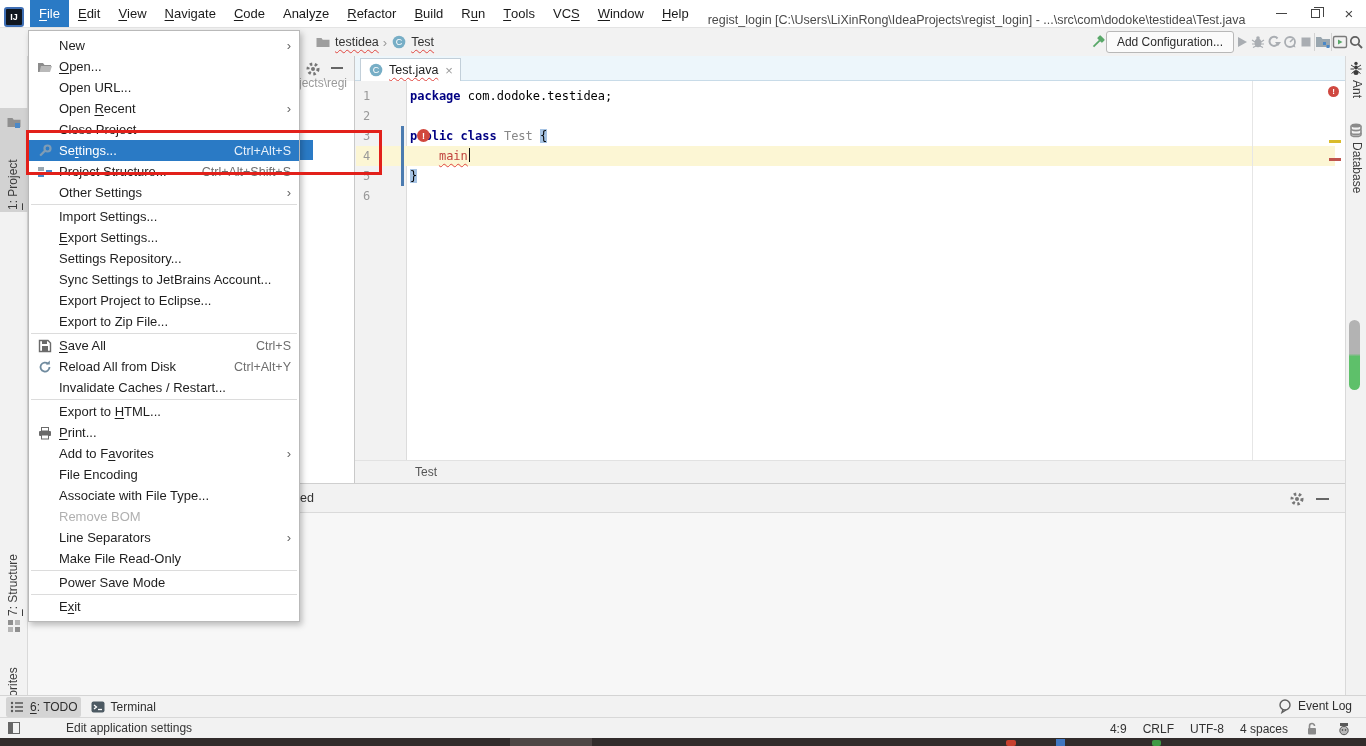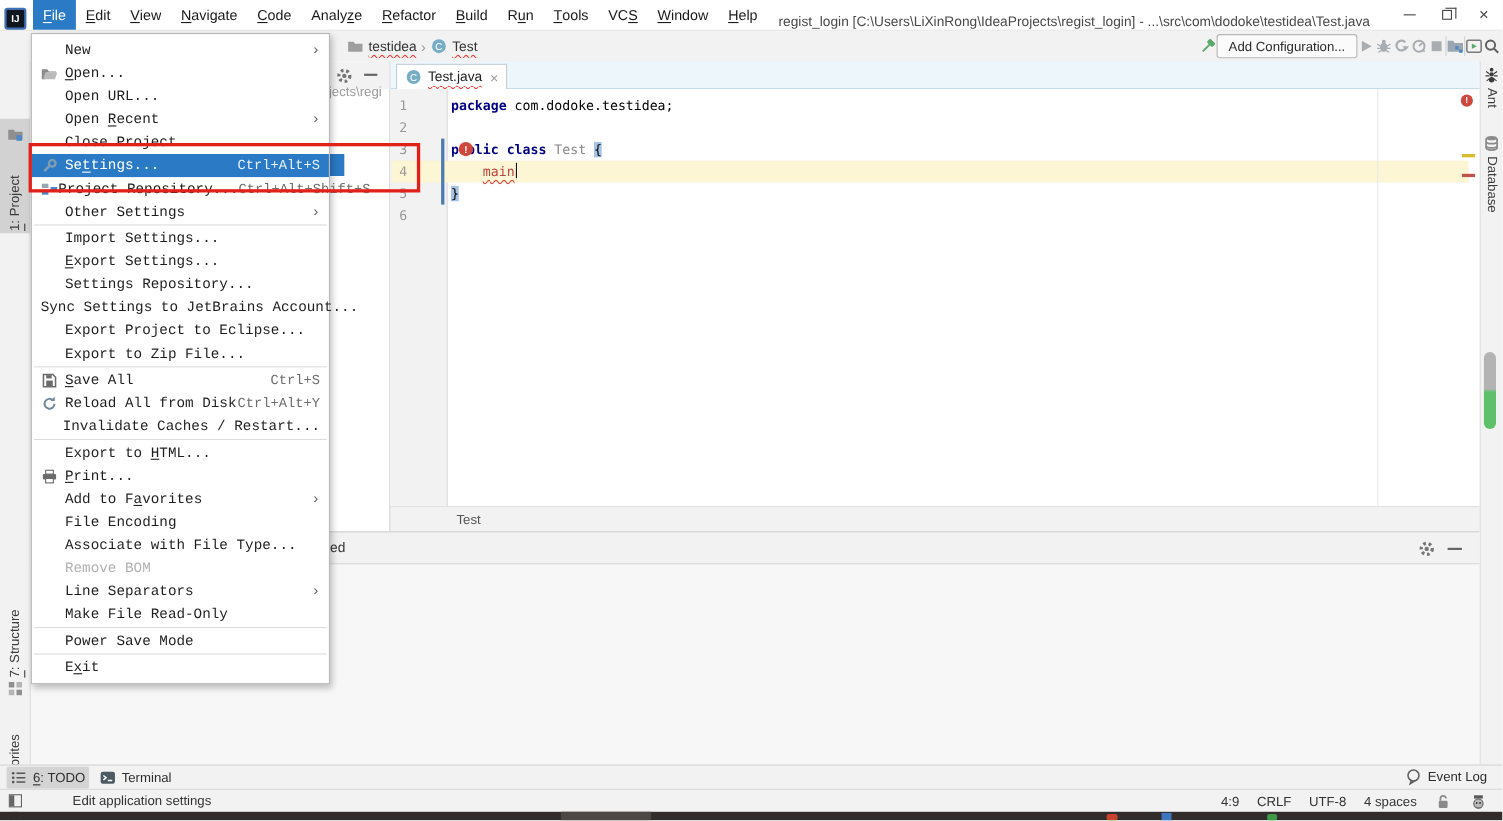--- a/index.html
+++ b/index.html
@@ -120,21 +120,21 @@
   .sb-ticon:before { content:""; position:absolute; left:0; top:0; width:4px; height:10px; background:#666; }
   .sb-right { position:absolute; right:14px; top:0; height:21px; display:flex; align-items:center; gap:16px; }
   .taskbar { position:absolute; left:0; top:738px; width:1366px; height:8px; background:#322c2b; }
   .tb-tile { position:absolute; left:510px; top:0; width:82px; height:8px; background:#4e4645; }
   .tb-blue { position:absolute; left:546px; top:1px; width:9px; height:7px; background:#3f76c0; }
   .tb-red { position:absolute; left:1006px; top:2px; width:10px; height:6px; background:#c8402e; border-radius:2px;}
   .tb-green { position:absolute; left:1152px; top:2px; width:9px; height:6px; background:#3f9a44; border-radius:2px;}
 
   
   .popup { position:absolute; left:28px; top:30px; width:272px; background:#ffffff;
-    border:1px solid #b9b9b9; box-shadow:2px 3px 6px rgba(0,0,0,.25); padding:4px 0; z-index:40;font-family:Liberation Mono, monospace; }
+    border:1px solid #b9b9b9; box-shadow:2px 3px 6px rgba(0,0,0,.25); padding:4px 0; z-index:40; }
   .menu-row { height:21px; display:flex; align-items:center; font-size:13px; color:#1e1e1e; padding:0 8px; }
   .menu-row .mi-icon { width:22px; height:16px; display:flex; align-items:center; }
   .menu-row .mi-label { flex:1; white-space:nowrap; }
   .menu-row .mi-short { color:#6e6e6e; font-size:12.5px; }
   .menu-row .mi-arrow { color:#666; font-size:13px; padding-left:8px; }
   .menu-row.sel { background:#2a7ac5; color:#fff; }
   .menu-row.sel .mi-short, .menu-row.sel .mi-arrow { color:#e8f1fa; }
   .menu-row.disabled .mi-label { color:#b0b0b0; }
   .menu-sep { height:1px; background:#dcdcdc; margin:1px 2px; }
 
@@ -496,21 +496,21 @@
         <span class="mi-short">Ctrl+Alt+S</span>
       </div>
       <div class="menu-row">
         <span class="mi-icon">
           <svg width="16" height="16" viewBox="0 0 16 16">
             <rect x="1" y="3" width="6" height="4" fill="#9aa7b0"></rect>
             <rect x="1" y="9" width="6" height="4" fill="#4a88c7"></rect>
             <rect x="9" y="6" width="6" height="4" fill="#4a88c7"></rect>
           </svg>
         </span>
-        <span class="mi-label">Project Repository...</span>
+        <span class="mi-label">Project Structure...</span>
         <span class="mi-short">Ctrl+Alt+Shift+S</span>
       </div>
       <div class="menu-row">
         <span class="mi-icon"></span>
         <span class="mi-label">Other Settings</span>
         <span class="mi-arrow">›</span>
       </div>
       <div class="menu-sep"></div>
       <div class="menu-row">
         <span class="mi-icon"></span>

